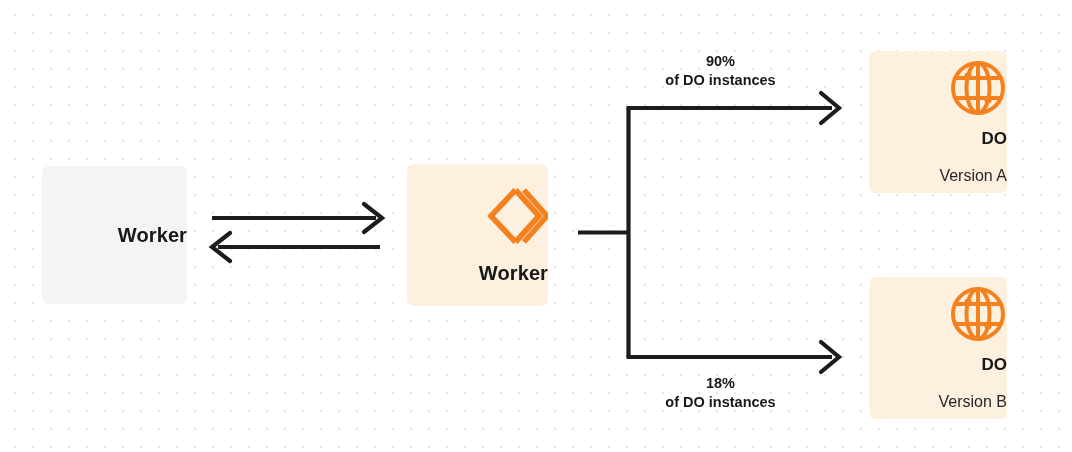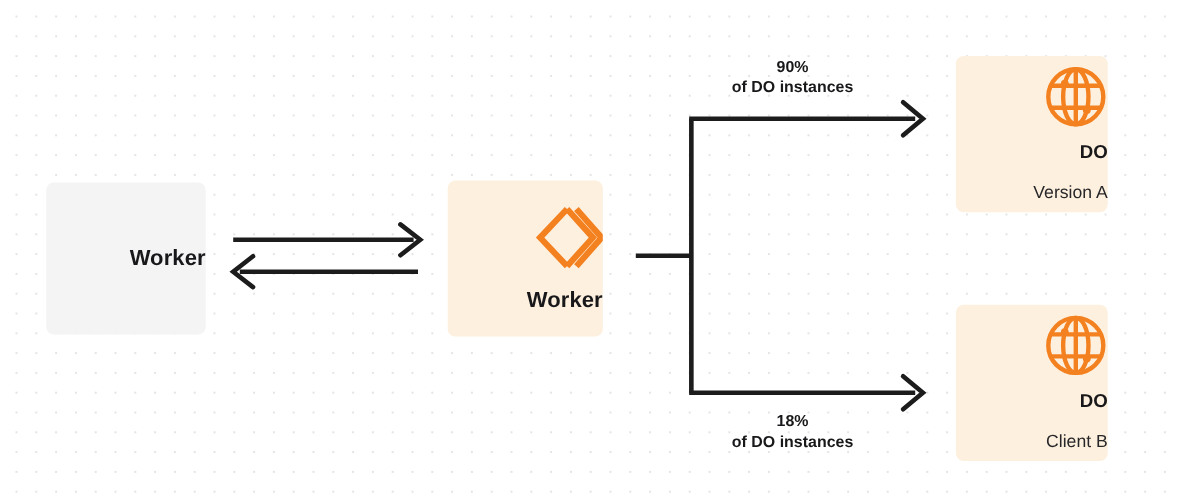--- a/index.html
+++ b/index.html
@@ -193,16 +193,16 @@
           <ellipse cx="29" cy="29" rx="11.5" ry="25"></ellipse>
           <line x1="29" y1="4" x2="29" y2="54"></line>
           <line x1="6.2" y1="19" x2="51.8" y2="19"></line>
           <line x1="6.2" y1="39" x2="51.8" y2="39"></line>
         </g>
         <circle cx="19" cy="17" r="3.6" fill="#f48120"></circle>
         <circle cx="39" cy="41" r="3.6" fill="#f48120"></circle>
       </svg>
     </span>
     <div class="node-title-small">DO</div>
-    <div class="node-sub">Client B</div>
+    <div class="node-sub">Version B</div>
   </div>
 
 </div>
 
 </body></html>

